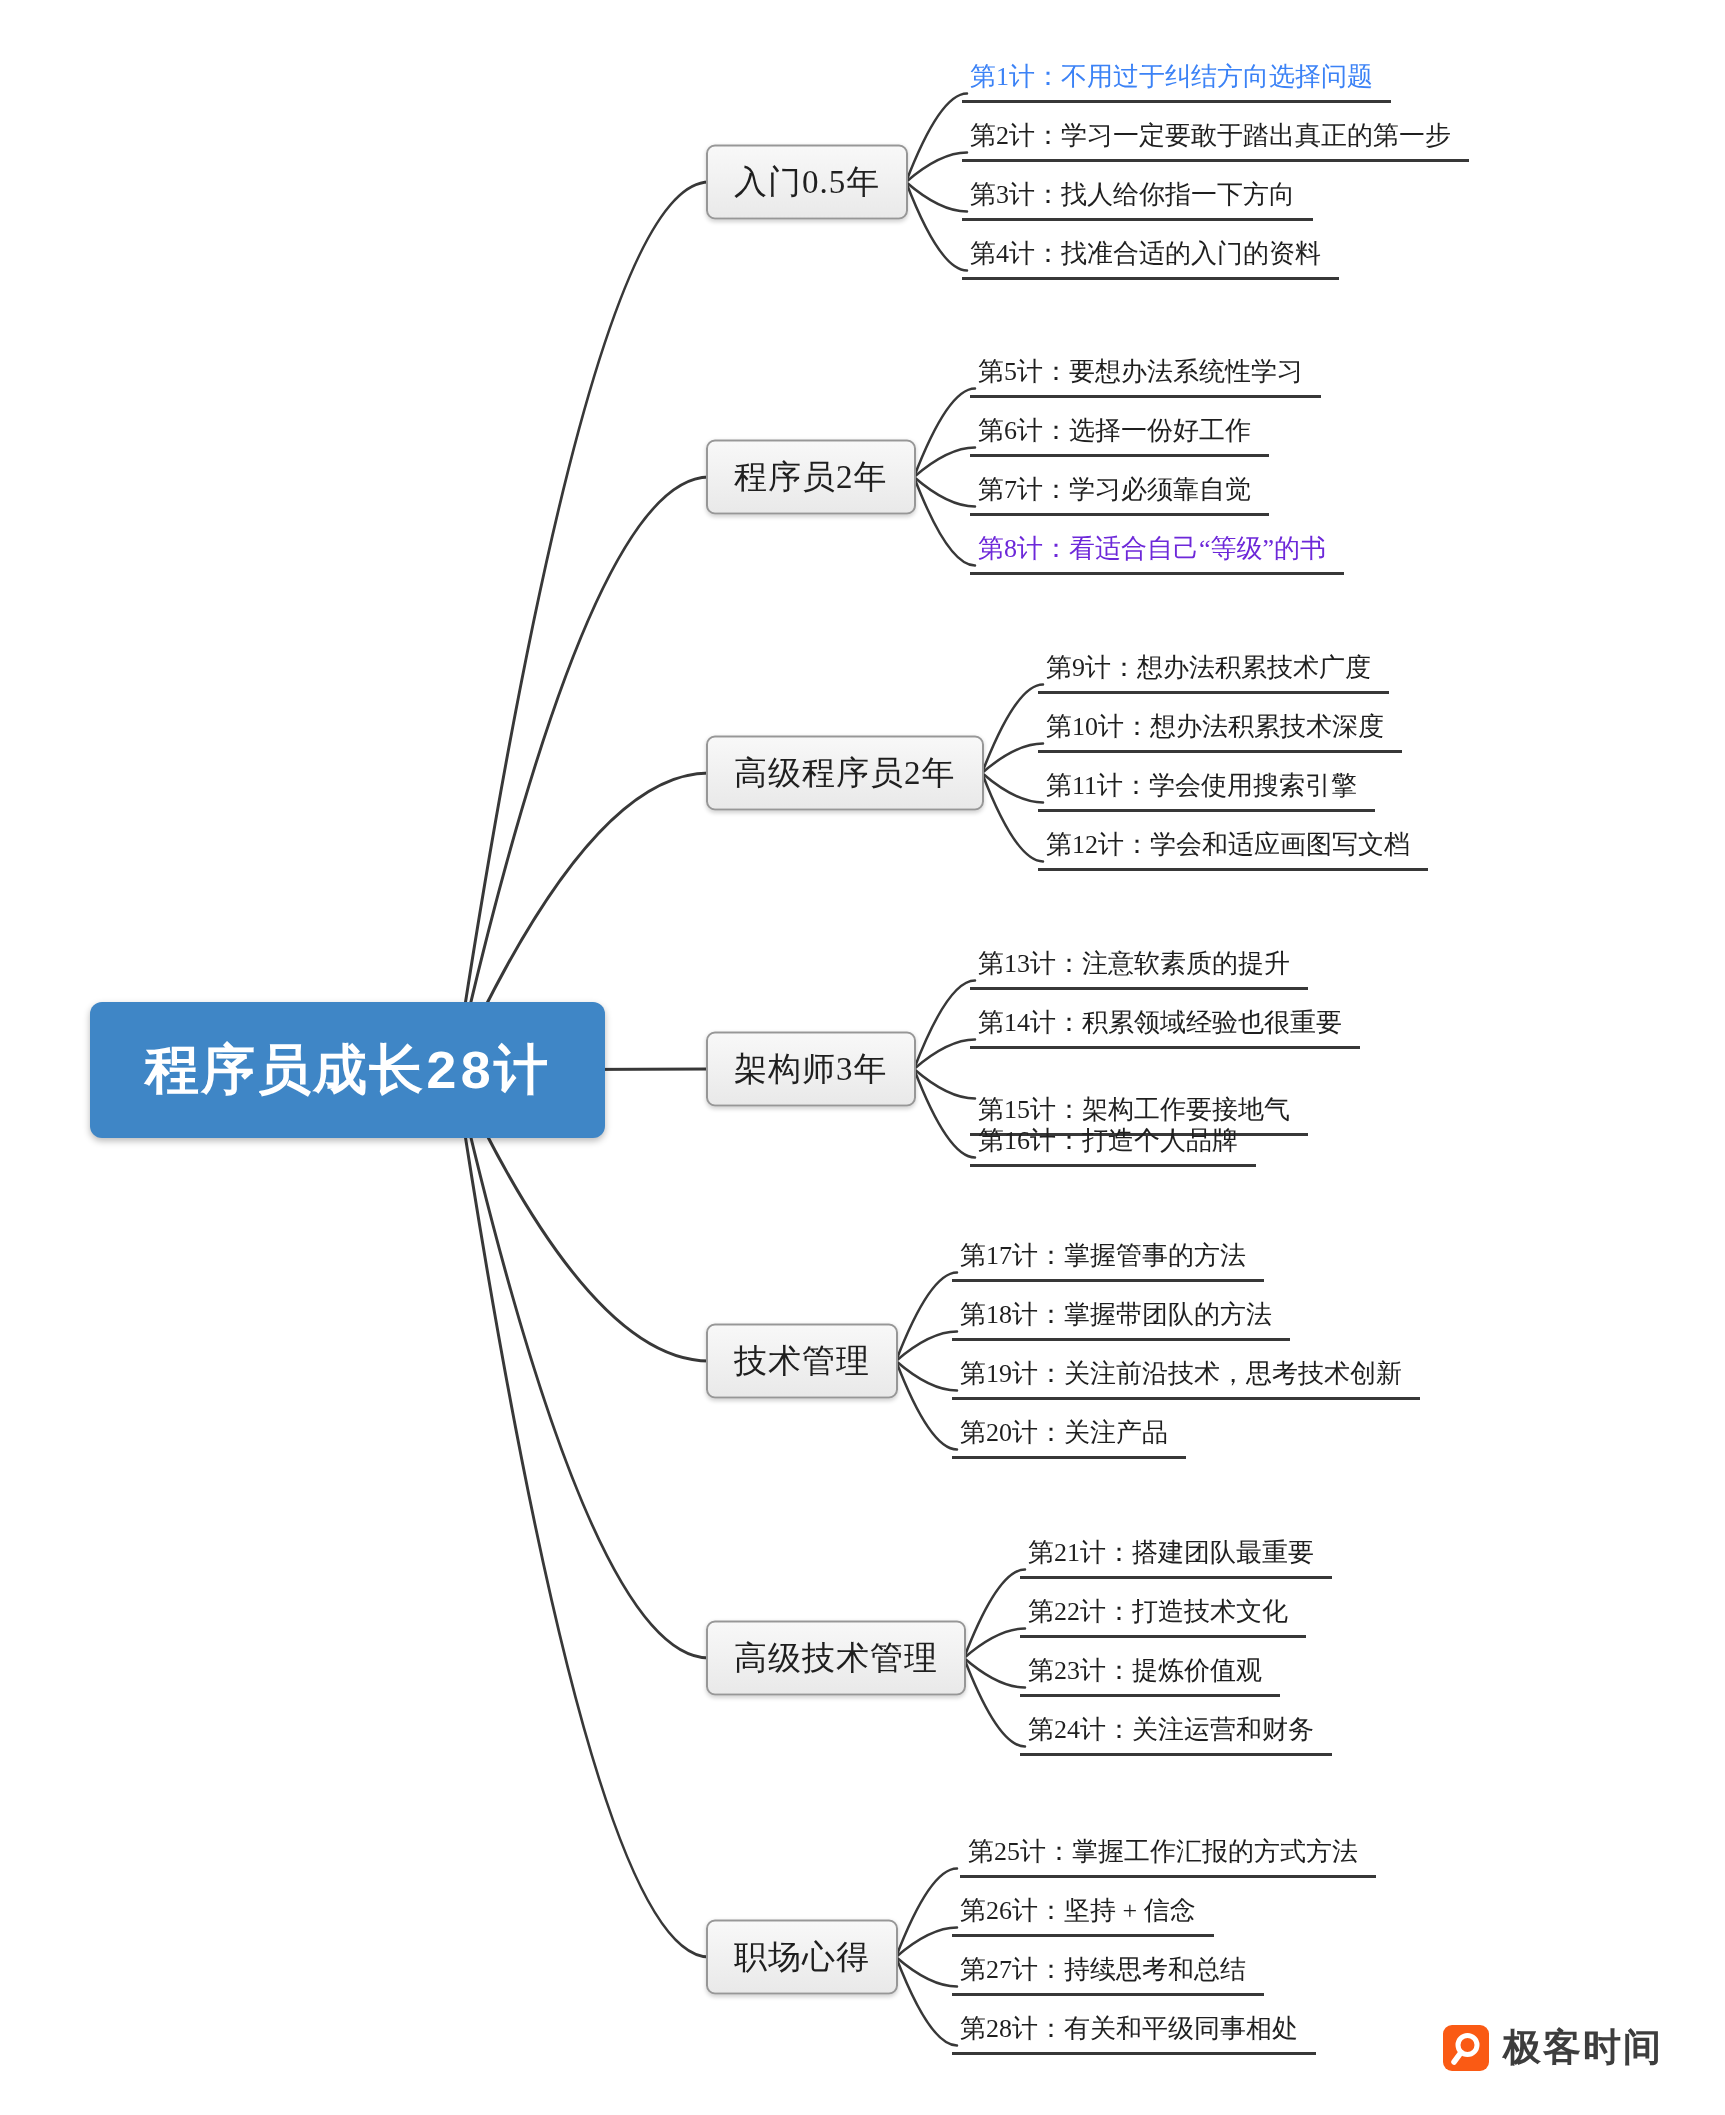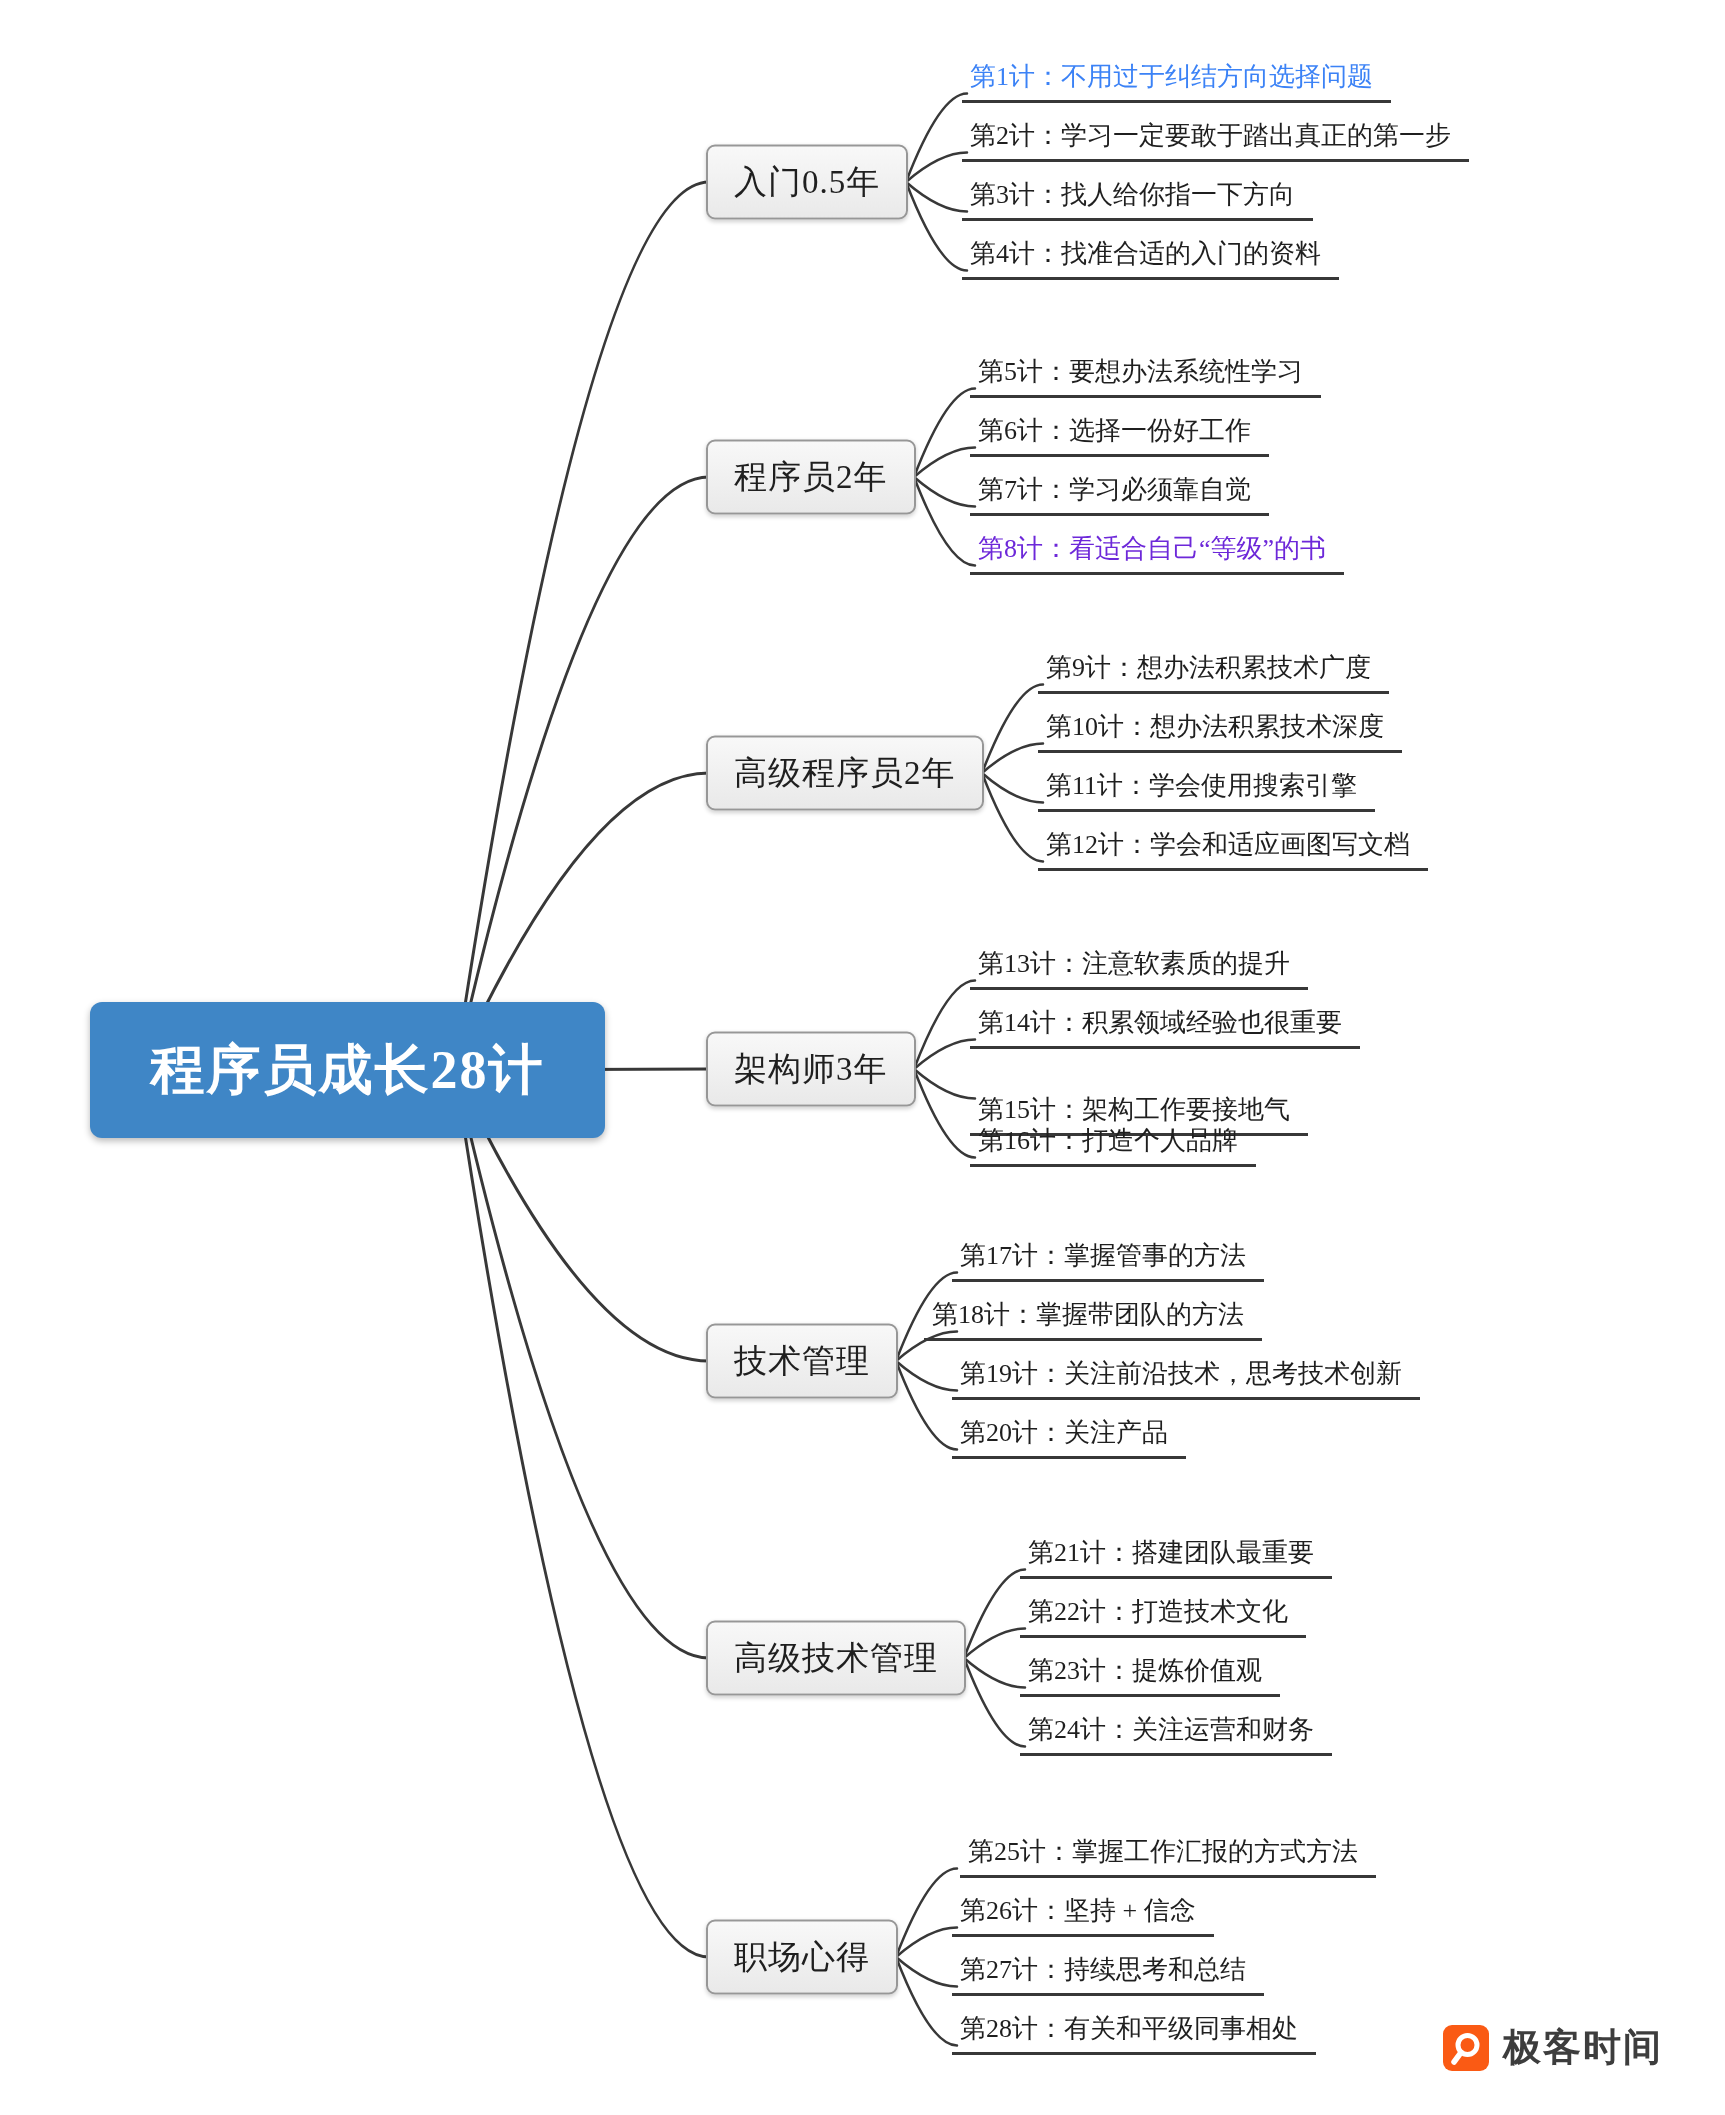--- a/index.html
+++ b/index.html
@@ -122,21 +122,21 @@
       <path d="M 964 1658 Q 998 1628.5 1025 1628.5" fill="none" stroke="#383838" stroke-width="2.5" stroke-linecap="round"></path>
       <path d="M 964 1658 Q 998 1687.5 1025 1687.5" fill="none" stroke="#383838" stroke-width="2.5" stroke-linecap="round"></path>
       <path d="M 964 1658 Q 998 1746.5 1025 1746.5" fill="none" stroke="#383838" stroke-width="2.5" stroke-linecap="round"></path>
       <path d="M 455 1070 Q 590 1957 709 1957" fill="none" stroke="#383838" stroke-width="3" stroke-linecap="round"></path>
       <path d="M 896 1957 Q 930 1868.5 957 1868.5" fill="none" stroke="#383838" stroke-width="2.5" stroke-linecap="round"></path>
       <path d="M 896 1957 Q 930 1927.5 957 1927.5" fill="none" stroke="#383838" stroke-width="2.5" stroke-linecap="round"></path>
       <path d="M 896 1957 Q 930 1986.5 957 1986.5" fill="none" stroke="#383838" stroke-width="2.5" stroke-linecap="round"></path>
       <path d="M 896 1957 Q 930 2045.5 957 2045.5" fill="none" stroke="#383838" stroke-width="2.5" stroke-linecap="round"></path>
     </svg>
 
-  <div class="root-node" style="background: rgb(63, 134, 198);">
+  <div class="root-node" style="background: rgb(63, 134, 198); font-family: Liberation Mono, monospace;">
     <span>程序员成长28计</span>
   </div>
 
   <div class="footer">
     <span style="display:inline-flex;">
       <svg width="46" height="46" viewBox="0 0 46 46">
         <rect id="logo-bg" x="0" y="0" width="46" height="46" rx="9" fill="#fa5a14"></rect>
         <circle cx="24.5" cy="20" r="9.5" fill="none" stroke="#ffffff" stroke-width="5"></circle>
         <path d="M 18 27.5 L 11 37" stroke="#ffffff" stroke-width="5.5" stroke-linecap="round" fill="none"></path>
       </svg>
@@ -192,21 +192,21 @@
     <div class="leaf" style="left: 970px; top: 1050.5px; height: 48px; border-bottom-color: rgb(56, 56, 56); margin-top: 28px;">
       <span style="color: rgb(31, 31, 31);">第15计：架构工作要接地气</span>
     </div>
     <div class="leaf" style="left: 970px; top: 1109.5px; height: 48px; border-bottom-color: rgb(56, 56, 56);">
       <span style="color: rgb(31, 31, 31);">第16计：打造个人品牌</span>
     </div>
     <div class="branch" style="left: 706px; top: 1361px; border-color: rgb(151, 151, 151);"><span>技术管理</span></div>
     <div class="leaf" style="left: 952px; top: 1224.5px; height: 48px; border-bottom-color: rgb(56, 56, 56);">
       <span style="color: rgb(31, 31, 31);">第17计：掌握管事的方法</span>
     </div>
-    <div class="leaf" style="left: 924px; top: 1283.5px; height: 48px; border-bottom-color: rgb(56, 56, 56);">
+    <div class="leaf" style="left: 952px; top: 1283.5px; height: 48px; border-bottom-color: rgb(56, 56, 56);">
       <span style="color: rgb(31, 31, 31);">第18计：掌握带团队的方法</span>
     </div>
     <div class="leaf" style="left: 952px; top: 1342.5px; height: 48px; border-bottom-color: rgb(56, 56, 56);">
       <span style="color: rgb(31, 31, 31);">第19计：关注前沿技术，思考技术创新</span>
     </div>
     <div class="leaf" style="left: 952px; top: 1401.5px; height: 48px; border-bottom-color: rgb(56, 56, 56);">
       <span style="color: rgb(31, 31, 31);">第20计：关注产品</span>
     </div>
     <div class="branch" style="left: 706px; top: 1658px; border-color: rgb(151, 151, 151);"><span>高级技术管理</span></div>
     <div class="leaf" style="left: 1020px; top: 1521.5px; height: 48px; border-bottom-color: rgb(56, 56, 56);">

